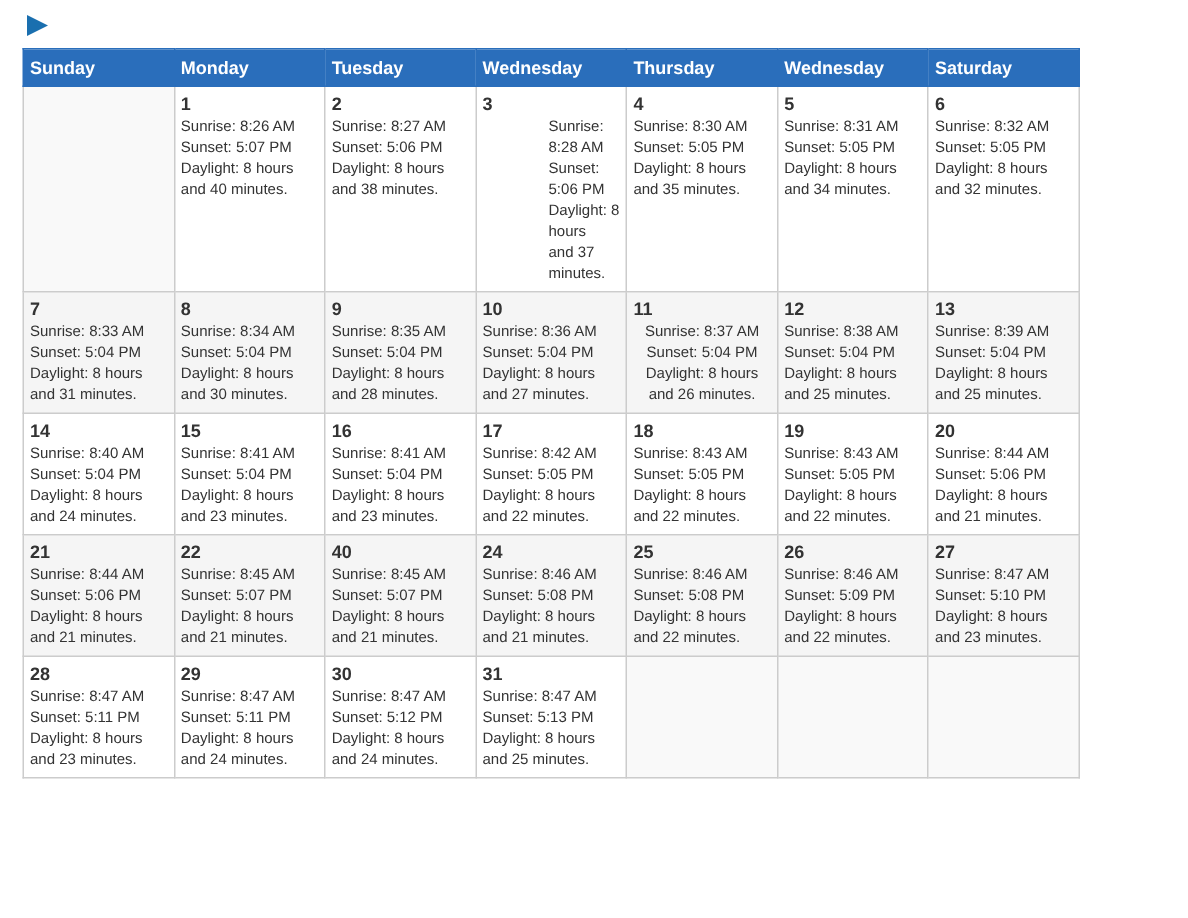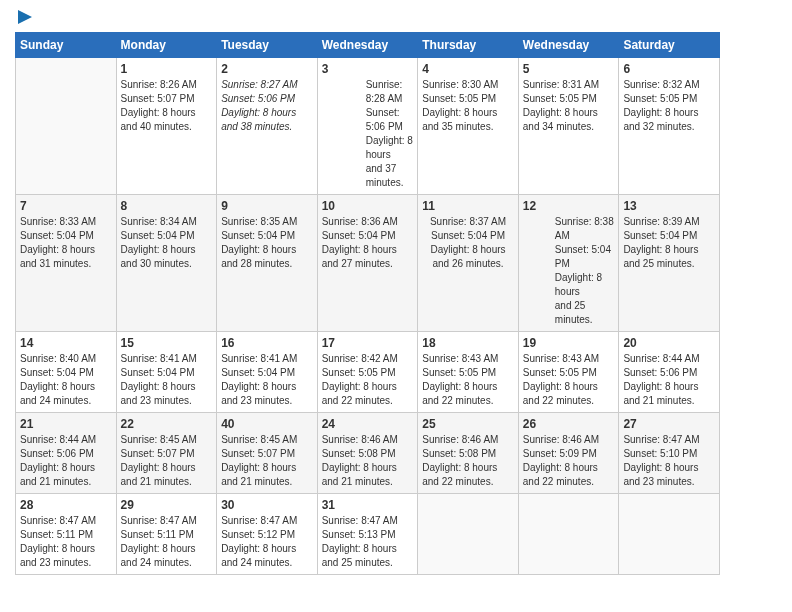--- a/index.html
+++ b/index.html
@@ -146,21 +146,21 @@
           <td class="empty-cell"></td>
           <td>
             <span class="day-num">1</span>
             <div class="day-info" style="white-space: pre-line;">Sunrise: 8:26 AM
 Sunset: 5:07 PM
 Daylight: 8 hours
 and 40 minutes.</div>
           </td>
           <td>
             <span class="day-num">2</span>
-            <div class="day-info" style="white-space: pre-line; font-style: italic;">Sunrise: 8:27 AM
+            <div class="day-info" style="white-space: pre-line;">Sunrise: 8:27 AM
 Sunset: 5:06 PM
 Daylight: 8 hours
 and 38 minutes.</div>
           </td>
           <td>
             <span class="day-num">3</span>
             <div class="day-info" style="white-space: pre-line; margin-left: 44px;">Sunrise: 8:28 AM
 Sunset: 5:06 PM
 Daylight: 8 hours
 and 37 minutes.</div>
@@ -218,21 +218,21 @@
           </td>
           <td>
             <span class="day-num">11</span>
             <div class="day-info" style="white-space: pre-line; text-align: center;">Sunrise: 8:37 AM
 Sunset: 5:04 PM
 Daylight: 8 hours
 and 26 minutes.</div>
           </td>
           <td>
             <span class="day-num">12</span>
-            <div class="day-info" style="white-space: pre-line; margin-left: 32px;">Sunrise: 8:38 AM
+            <div class="day-info" style="white-space: pre-line;">Sunrise: 8:38 AM
 Sunset: 5:04 PM
 Daylight: 8 hours
 and 25 minutes.</div>
           </td>
           <td>
             <span class="day-num">13</span>
             <div class="day-info" style="white-space: pre-line;">Sunrise: 8:39 AM
 Sunset: 5:04 PM
 Daylight: 8 hours
 and 25 minutes.</div>

